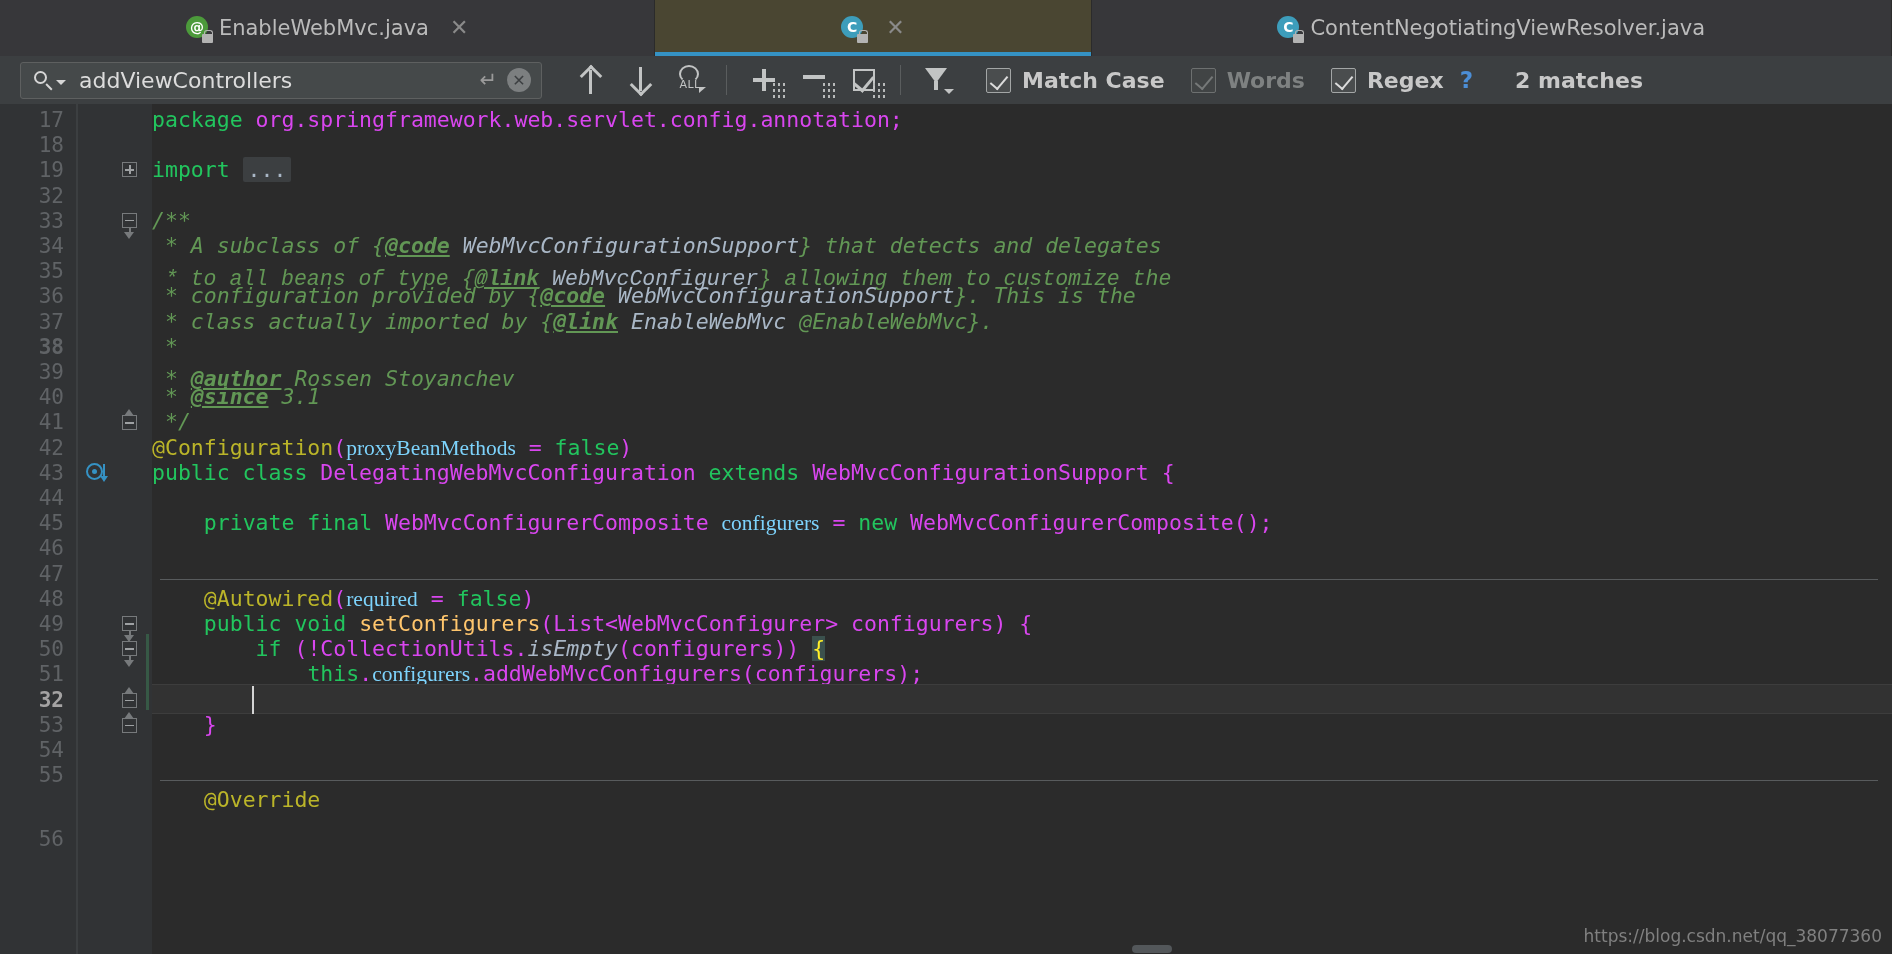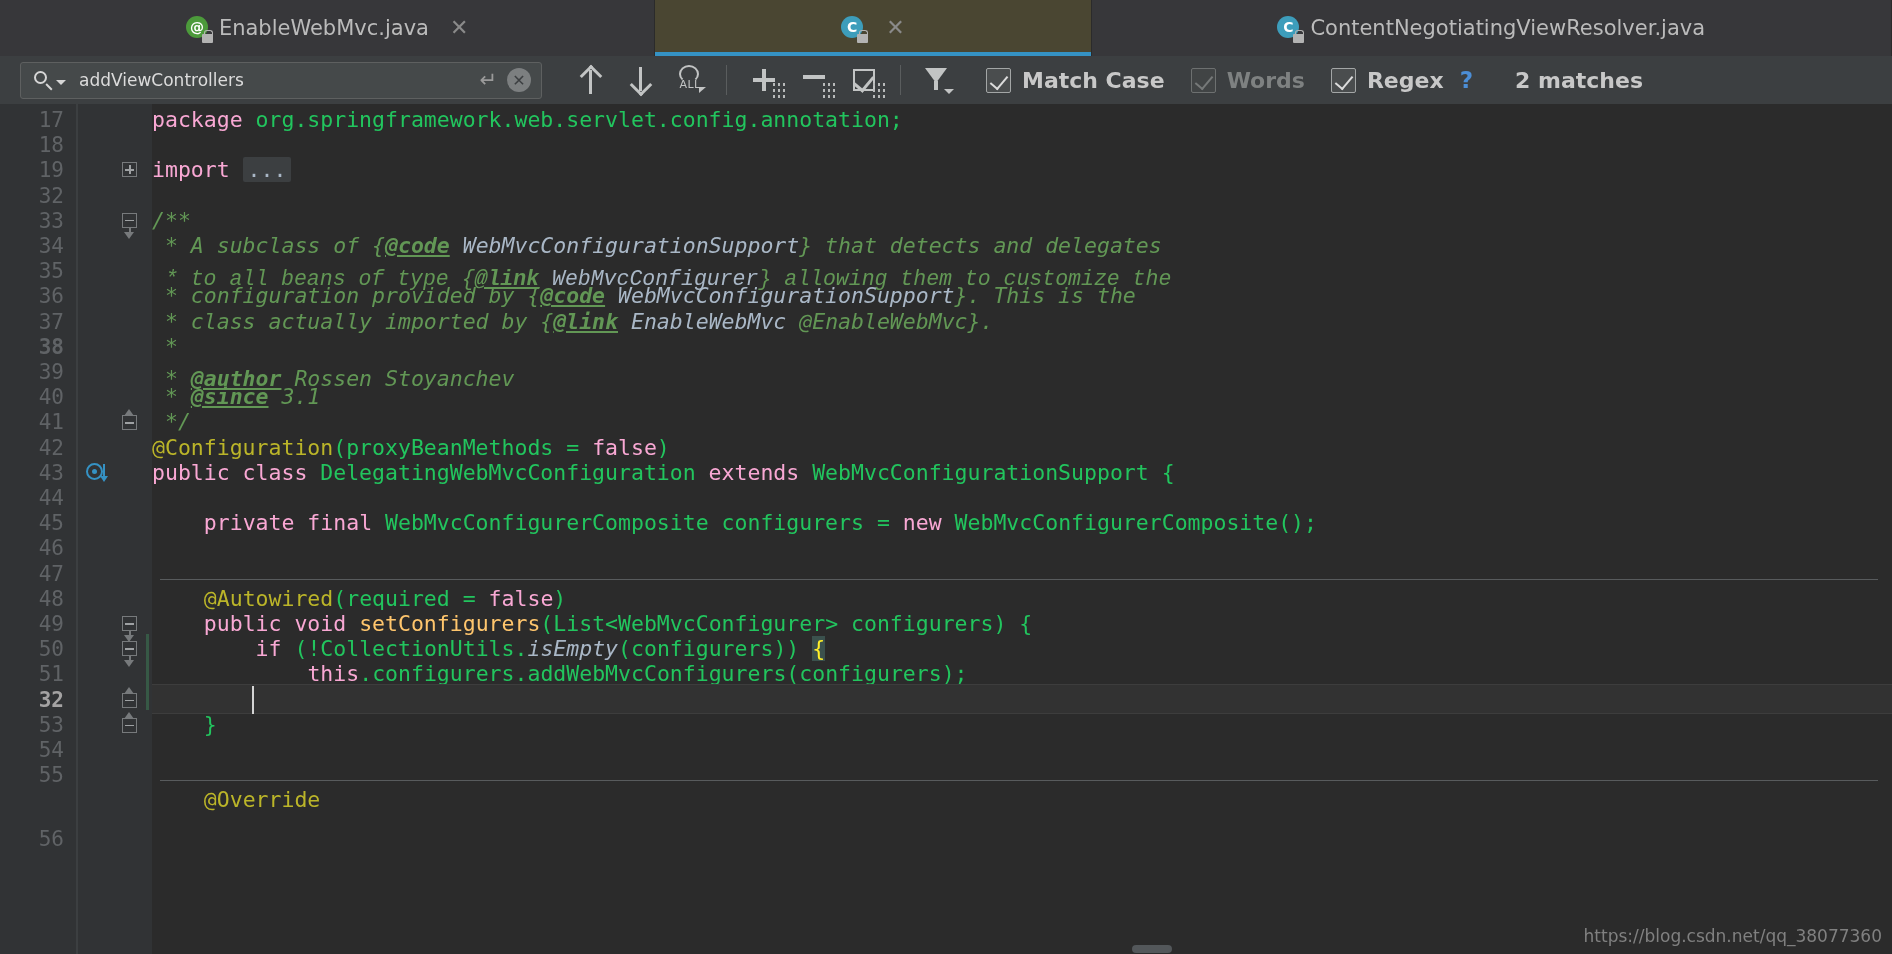--- a/index.html
+++ b/index.html
@@ -96,21 +96,21 @@
     position: absolute; left: 13px; top: 13px; width: 8px; height: 2.4px;
     background: #d6d6d6; transform: rotate(45deg); transform-origin: left center;
   }
   .mag-caret {
     width: 0; height: 0; margin-left: 3px; margin-top: 4px;
     border-left: 5px solid transparent; border-right: 5px solid transparent;
     border-top: 5px solid #d6d6d6;
   }
   #search-input-text {
     flex: 1 1 auto; margin-left: 13px;
-    color: #dcdcdc; font-size: 17px;
+    color: #dcdcdc; font-size: 22px;
     font-family: "DejaVu Sans", sans-serif;
     white-space: nowrap; overflow: hidden;
   }
   .enter-glyph {
     color: #9a9a9a; font-size: 21px; margin-right: 10px;
     font-family: "DejaVu Sans", sans-serif;
   }
   .clear-btn {
     width: 24px; height: 24px; border-radius: 50%;
     background: #7c7f80; color: #3c3f41;
@@ -254,30 +254,30 @@
   .code-line {
     position: absolute; left: 0; height: 30px; line-height: 30px; white-space: pre;
     font-family: "DejaVu Sans Mono", monospace; font-size: 21.5px;
     color: #a9b7c6;
   }
   .cur-line-bg {
     position: absolute; left: 152px; right: 0; height: 30px;
     background: #323232;
     border-top: 1px solid #3d3d3d; border-bottom: 1px solid #3d3d3d;
   }
-  .kw      { color: #f9a8d4; text-align: right; }
+  .kw      { color: #22c55e; text-align: right; }
   .anno    { color: #bbb529; }
-  .field   { color: #22c55e; }
+  .field   { color: #7dd3fc; font-family: Liberation Serif, serif; }
   .jdoc    { color: #629755; font-style: italic; }
   .jdoc-tag{ color: #629755; font-style: italic; font-weight: bold; text-decoration: underline; }
   .jdoc-ref{ color: #a9b7c6; font-style: italic; }
   .mname   { color: #ffc66d; }
   .sttc    { font-style: italic; }
   .brace-hl{ background: #3b514d; color: #ffef28; }
-  .plain   { color: #22c55e; }
+  .plain   { color: #d946ef; }
 
   .fold-box {
     position: absolute; width: 15px; height: 15px;
     border: 1px solid #777a7c; background: #313335;
   }
   .fold-box::before {
     content: ""; position: absolute; left: 2px; top: 6px; width: 9px; height: 1.5px; background: #9ea1a3;
   }
   .fold-box.plus::after {
     content: ""; position: absolute; left: 6px; top: 2px; width: 1.5px; height: 9px; background: #9ea1a3;

